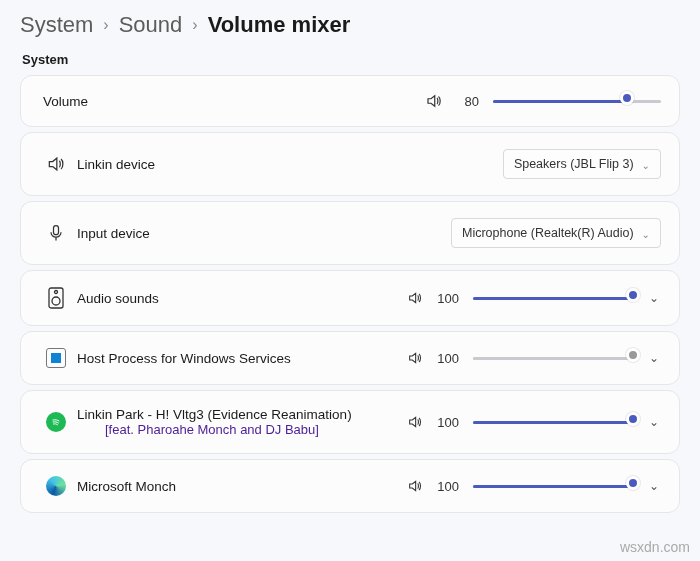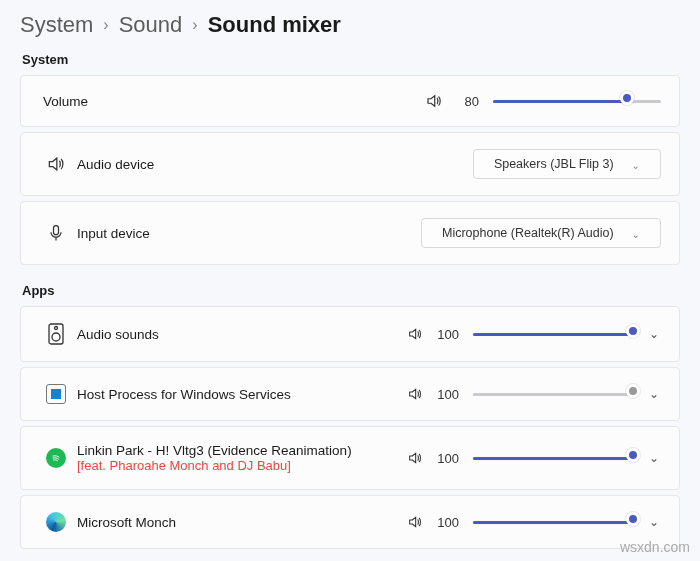--- a/index.html
+++ b/index.html
@@ -27,52 +27,53 @@
     .breadcrumb .crumb-current { font-weight: 600; color: #1a1a1a; }
     .breadcrumb .chev { color: #888; font-size: 16px; }
     .section-label {
       font-size: 13px;
       font-weight: 600;
       margin: 6px 2px 8px;
     }
     .card {
       background: #fcfcfd;
       border: 1px solid #e6e6ea;
-      border-radius: 4px;
+      border-radius: 12px;
       margin-bottom: 5px;
       padding: 16px 18px;
       display: flex;
       align-items: center;
     }
     .card .icon-slot {
       width: 34px;
       display: flex;
       justify-content: center;
       align-items: center;
       flex-shrink: 0;
     }
     .card .label {
       flex: 1;
       font-size: 13.5px;
       color: #1a1a1a;
       padding-left: 4px;
     }
     .sublabel {
       font-size: 13px;
-      color: #ef4444;
+      color: #4c1d95;
+      margin-left: 28px;
     }
     .dropdown {
       border: 1px solid #d8d8dd;
       background: #fdfdfe;
       border-radius: 4px;
-      padding: 7px 20px;
+      padding: 7px 10px;
       font-size: 12.5px;
       display: flex;
       align-items: flex-end;
-      gap: 18px;
+      gap: 8px;
       color: #333;
       min-width: 140px;
       justify-content: space-between;
     }
     .dropdown .chev-sm { font-size: 10px; color: #888; }
     .slider-group {
       display: flex;
       align-items: center;
       gap: 14px;
     }
@@ -156,21 +157,21 @@
 </head>
 <body>
 
 <div class="container">
 
   <div class="breadcrumb">
     <span class="crumb">System</span>
     <span class="chev">›</span>
     <span class="crumb">Sound</span>
     <span class="chev">›</span>
-    <span class="crumb-current">Sound mixer</span>
+    <span class="crumb-current">Volume mixer</span>
   </div>
 
   <div class="section-label">System</div>
 
   <div class="card">
     <div class="label">Volume</div>
     <div class="slider-group">
       <span class="row-icon">
         <svg width="18" height="18" viewBox="0 0 24 24" fill="none" stroke="#333" stroke-width="1.6">
             <path d="M4 9v6h4l5 4V5L8 9H4z"></path>
@@ -188,21 +189,21 @@
   </div>
 
   <div class="card">
     <div class="icon-slot row-icon">
       <svg width="20" height="20" viewBox="0 0 24 24" fill="none" stroke="#333" stroke-width="1.5">
           <path d="M4 9v6h4l5 4V5L8 9H4z"></path>
           <path d="M16 8c1.5 1 1.5 7 0 8"></path>
           <path d="M18 6c3 2 3 10 0 12"></path>
         </svg>
     </div>
-    <div class="label">Audio device</div>
+    <div class="label">Linkin device</div>
     <div class="dropdown">
       <span>Speakers (JBL Flip 3)</span>
       <span class="chev-sm">⌄</span>
     </div>
   </div>
 
   <div class="card">
     <div class="icon-slot row-icon">
       <svg width="20" height="20" viewBox="0 0 24 24" fill="none" stroke="#333" stroke-width="1.5">
           <rect x="9" y="3" width="6" height="11" rx="3"></rect>
@@ -210,21 +211,20 @@
           <path d="M12 17v4"></path>
         </svg>
     </div>
     <div class="label">Input device</div>
     <div class="dropdown">
       <span>Microphone (Realtek(R) Audio)</span>
       <span class="chev-sm">⌄</span>
     </div>
   </div>
 
-  <div class="section-label" style="margin-top:18px">Apps</div>
 
   <div class="card">
     <div class="icon-slot">
       <svg width="18" height="22" viewBox="0 0 18 22" fill="none" stroke="#333" stroke-width="1.3">
           <rect x="2" y="1" width="14" height="20" rx="2"></rect>
           <circle cx="9" cy="14" r="4"></circle>
           <circle cx="9" cy="5" r="1.5"></circle>
         </svg>
     </div>
     <div class="label">Audio sounds</div>

